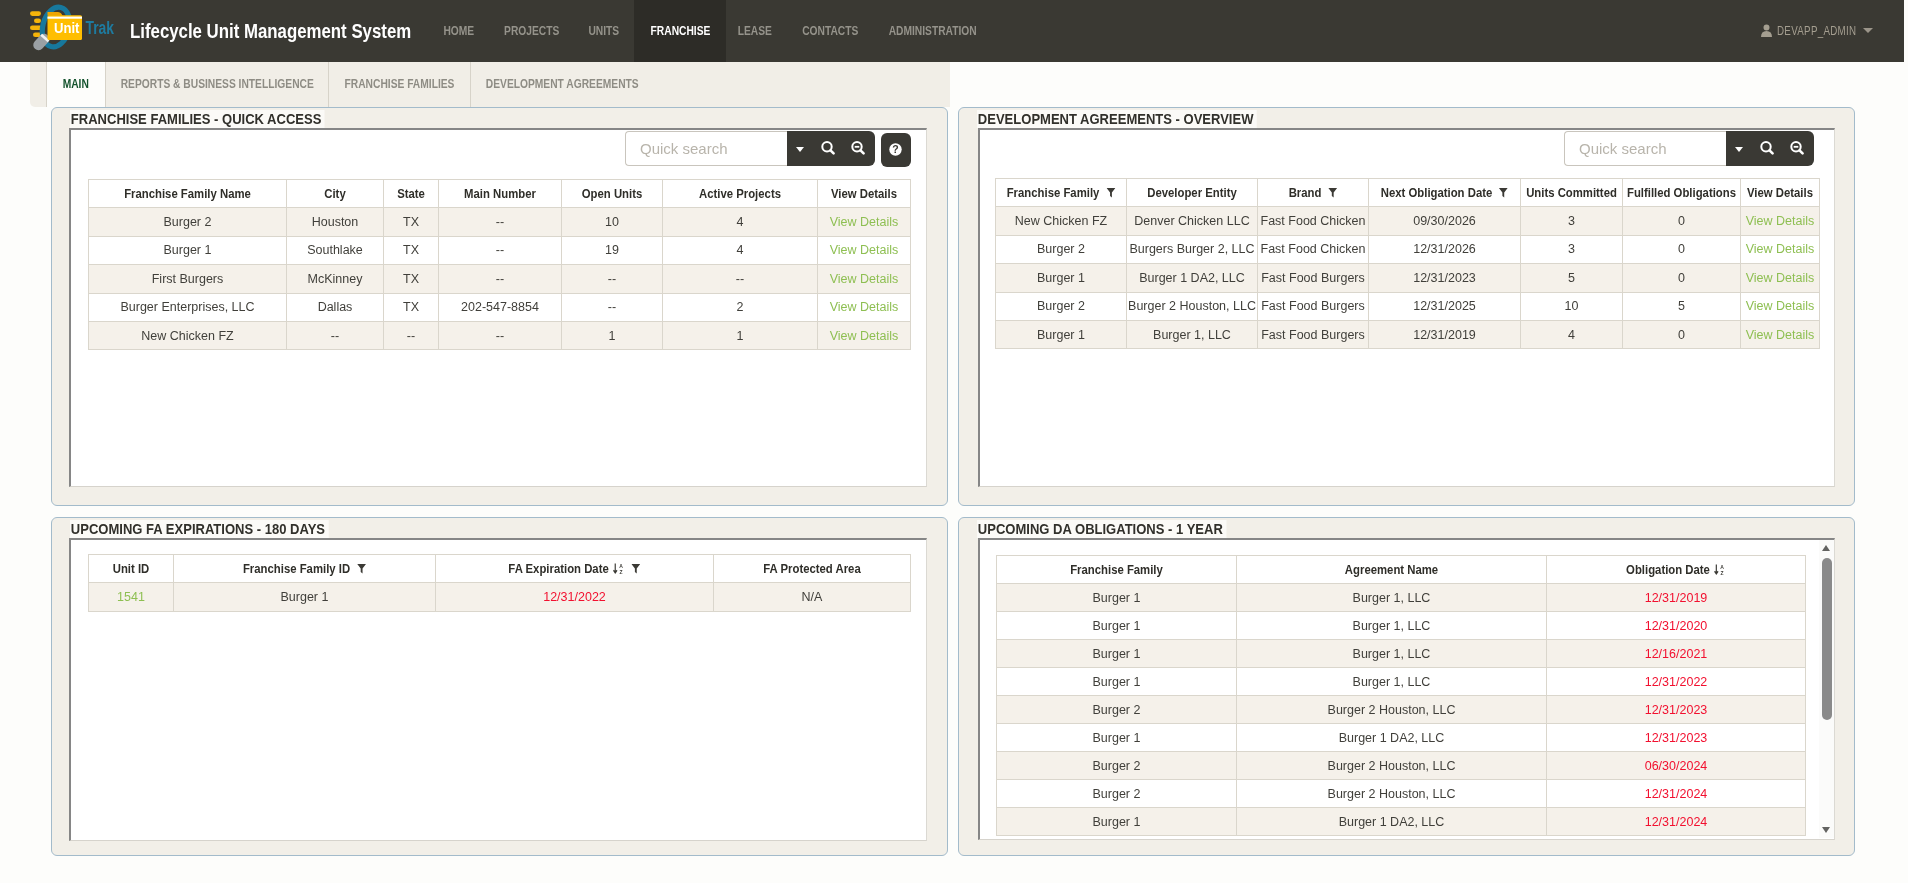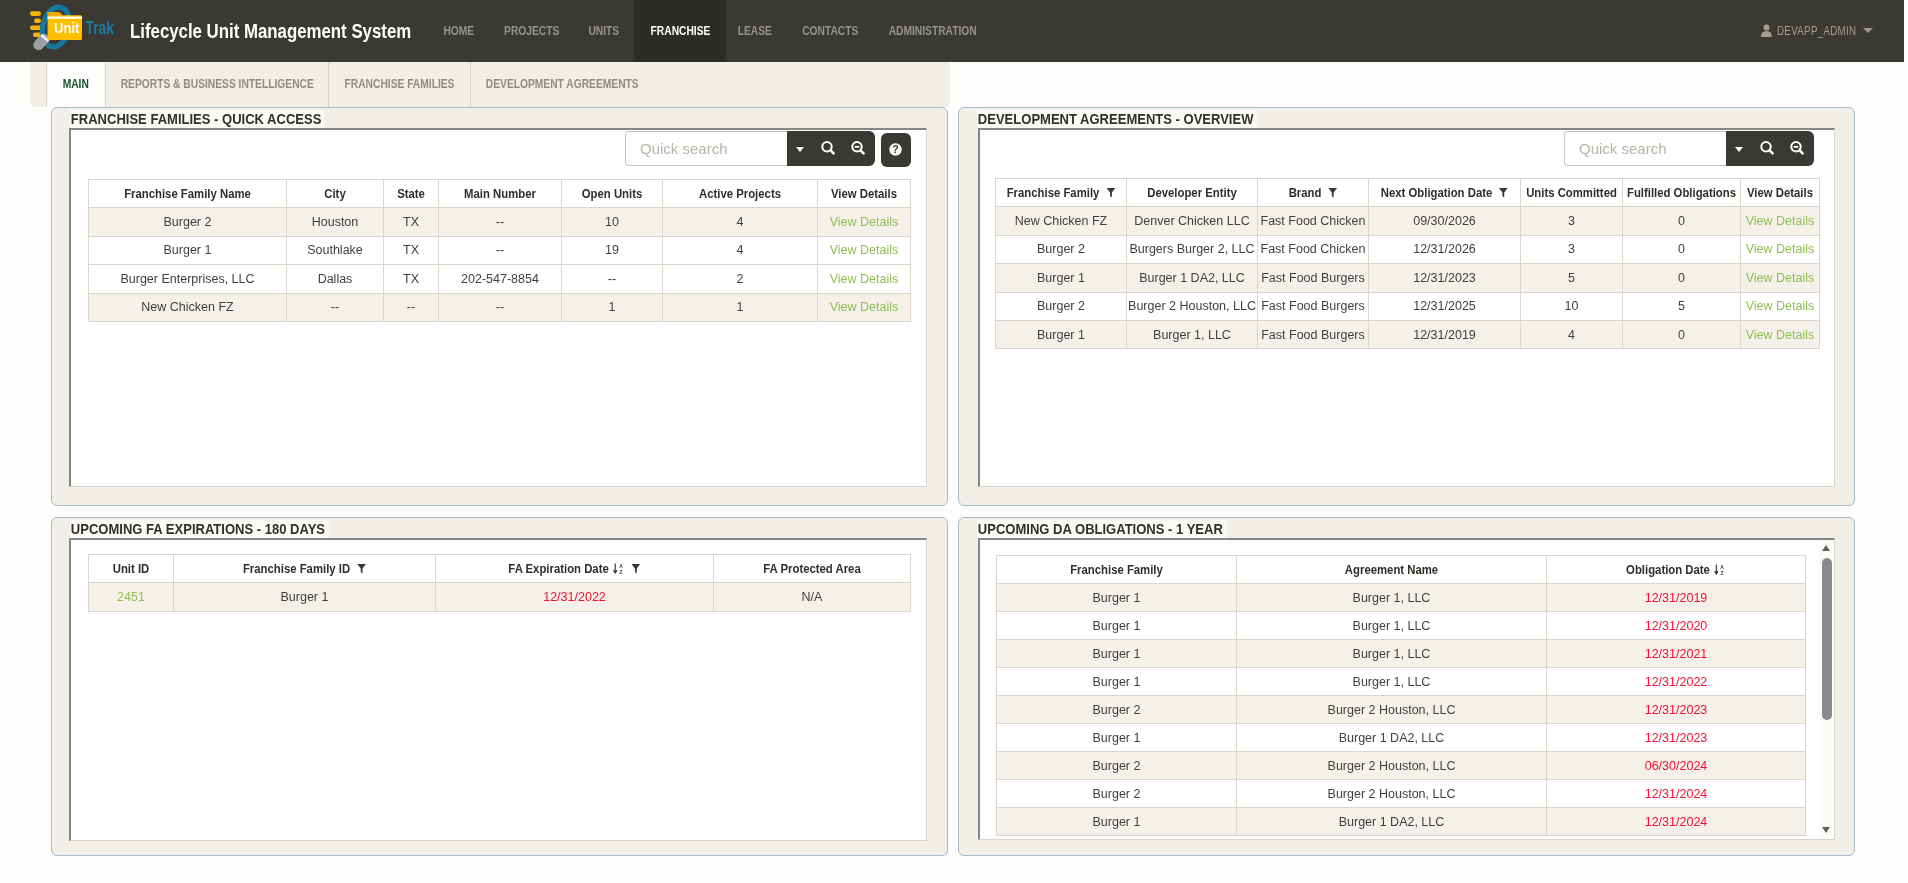--- a/index.html
+++ b/index.html
@@ -179,20 +179,29 @@
       </tr>
   <tr class="even">
         <td>Burger 1</td>
         <td>Southlake</td>
         <td>TX</td>
         <td>--</td>
         <td>19</td>
         <td>4</td>
         <td class="green">View Details</td>
       </tr>
+  <tr class="odd">
+        <td>First Burgers</td>
+        <td>McKinney</td>
+        <td>TX</td>
+        <td>--</td>
+        <td>--</td>
+        <td>--</td>
+        <td class="green">View Details</td>
+      </tr>
   <tr class="even">
         <td>Burger Enterprises, LLC</td>
         <td>Dallas</td>
         <td>TX</td>
         <td>202-547-8854</td>
         <td>--</td>
         <td>2</td>
         <td class="green">View Details</td>
       </tr>
   <tr class="odd">
@@ -342,21 +351,21 @@
                 <text x="9.8" y="12.4" text-anchor="middle" font-size="6" font-weight="bold" fill="#3b3a35" font-family="Liberation Sans, sans-serif">Z</text>
               </svg></span><span class="funnel"><svg width="11" height="10" viewBox="0 0 11 10">
                 <path d="M0.3 0 H10.7 L6.6 4.4 V9.6 L4.4 7.9 V4.4 Z" fill="#3b3a35"></path>
               </svg></span></span>
         </th>
         <th>
           <span class="hx">FA Protected Area</span>
         </th>
       </tr>
   <tr class="odd">
-        <td class="green">2451</td>
+        <td class="green">1541</td>
         <td>Burger 1</td>
         <td class="red">12/31/2022</td>
         <td>N/A</td>
       </tr>
 </tbody>
   </table>
 
 <div class="panel" style="left:958px; top:517px; width:897px; height:339px;">
   <div class="ptitle" style="top:2px;"><span>UPCOMING DA OBLIGATIONS - 1 YEAR</span></div>
 </div>
@@ -389,21 +398,21 @@
         <td class="red">12/31/2019</td>
       </tr>
   <tr class="even">
         <td>Burger 1</td>
         <td>Burger 1, LLC</td>
         <td class="red">12/31/2020</td>
       </tr>
   <tr class="odd">
         <td>Burger 1</td>
         <td>Burger 1, LLC</td>
-        <td class="red">12/31/2021</td>
+        <td class="red">12/16/2021</td>
       </tr>
   <tr class="even">
         <td>Burger 1</td>
         <td>Burger 1, LLC</td>
         <td class="red">12/31/2022</td>
       </tr>
   <tr class="odd">
         <td>Burger 2</td>
         <td>Burger 2 Houston, LLC</td>
         <td class="red">12/31/2023</td>

